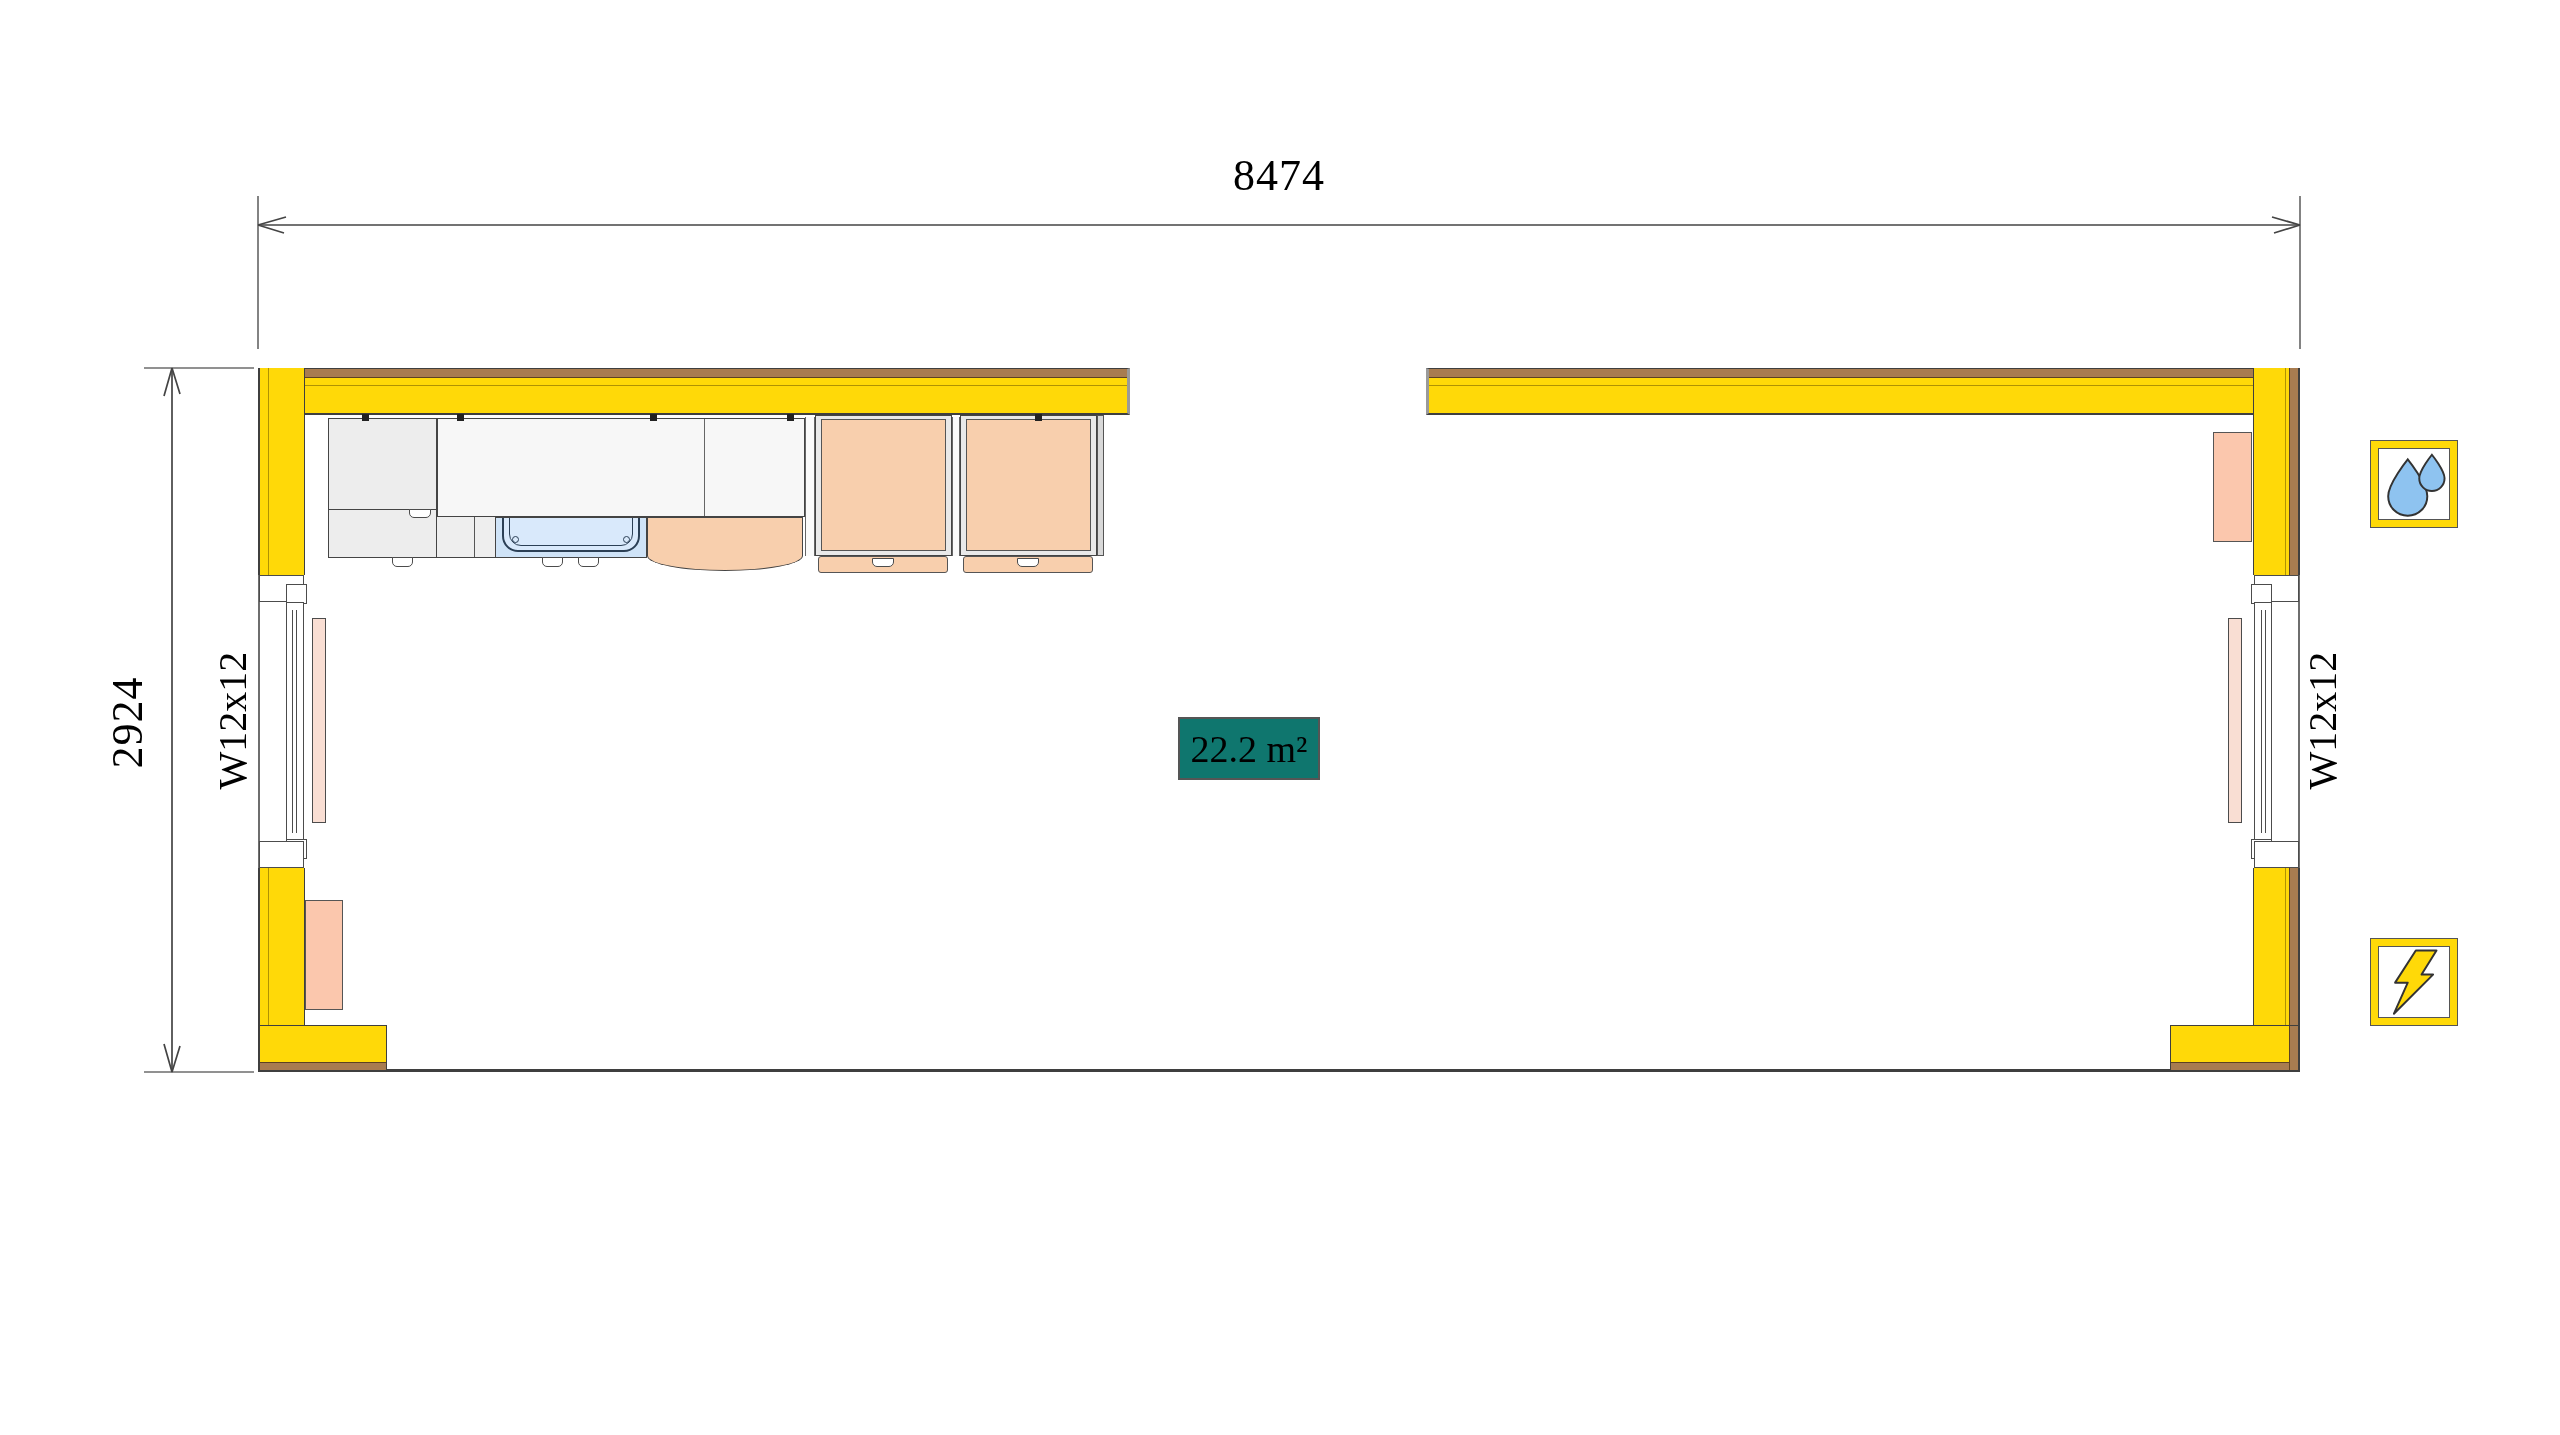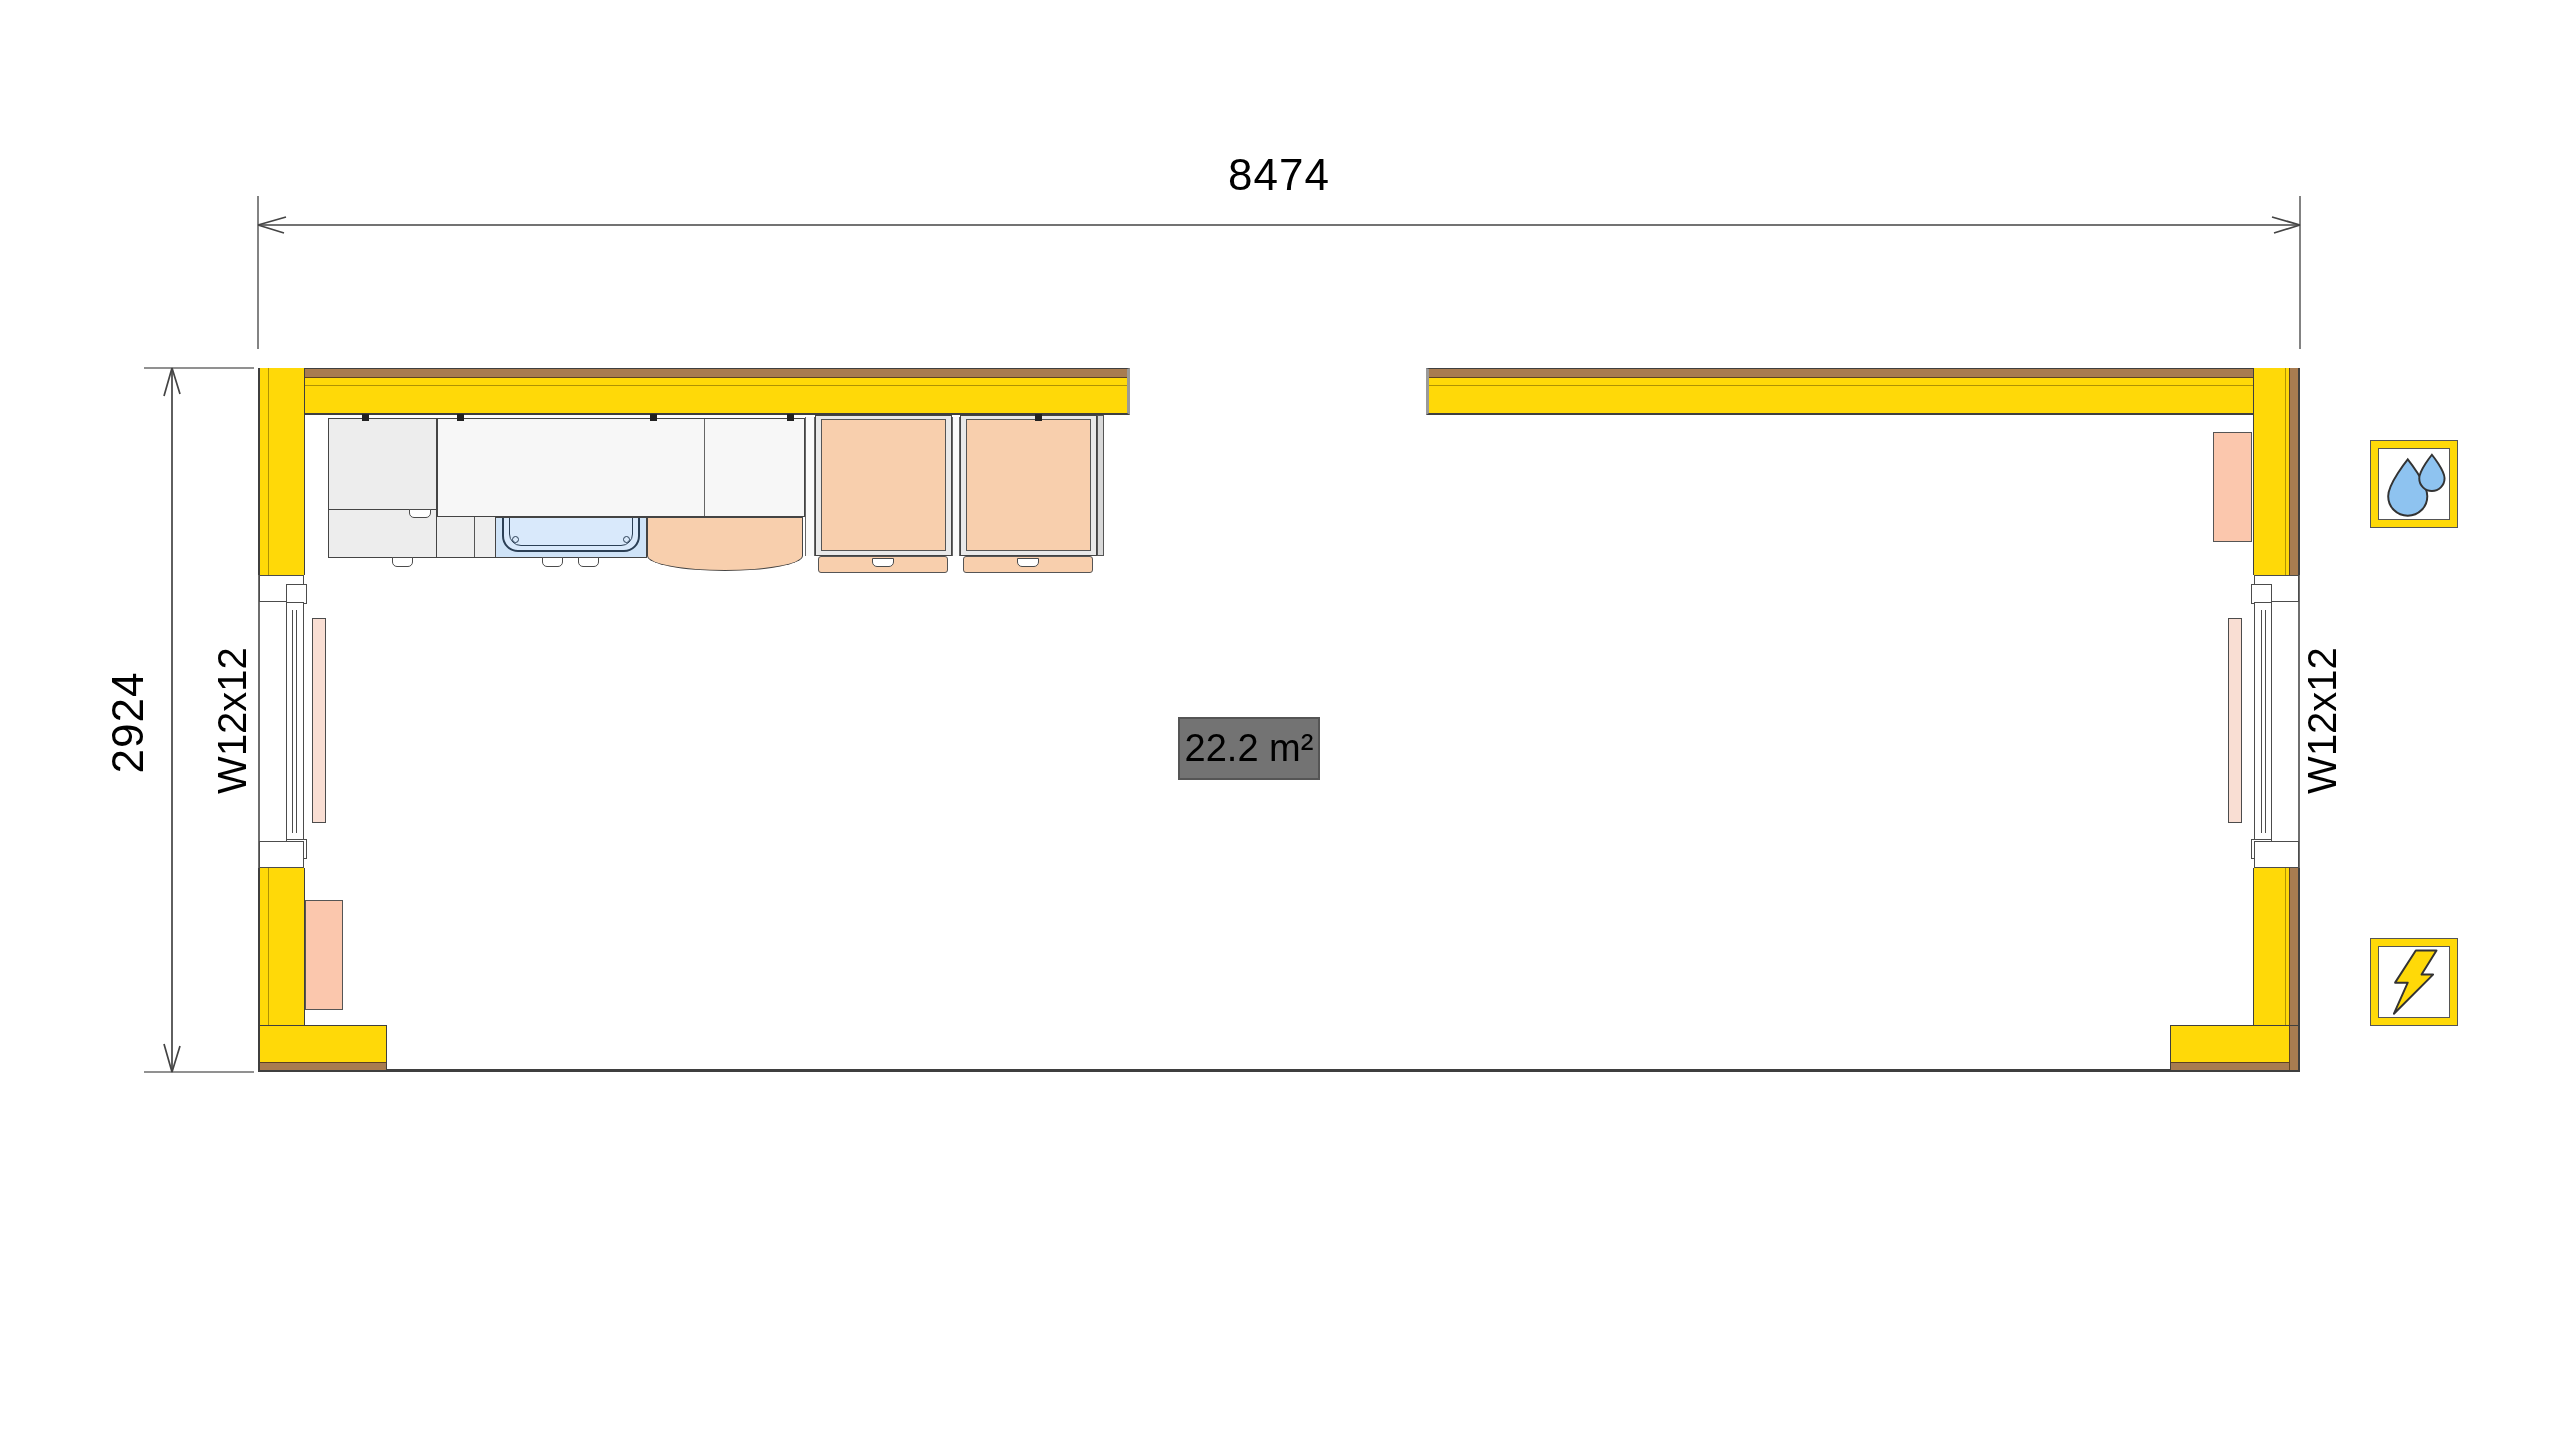--- a/index.html
+++ b/index.html
@@ -1,17 +1,17 @@
 <!DOCTYPE html>
 <html><head>
 <meta charset="utf-8">
 <style>
   html,body{margin:0;padding:0;background:#ffffff;}
   .canvas{position:relative;width:2560px;height:1104px;background:#ffffff;overflow:hidden;
-          font-family:Liberation Sans, sans-serif;color:#000;}
+          font-family:Liberation Serif, serif;color:#000;}
   .abs{position:absolute;box-sizing:border-box;}
   .wall{position:absolute;box-sizing:border-box;background:#FFD908;}
   .trim{position:absolute;box-sizing:border-box;background:#A87C50;}
   .inline-line{position:absolute;background:rgba(110,88,0,.55);}
   .cap-r{border-right:3px solid #9a9a9a;}
   .cap-l{border-left:3px solid #9a9a9a;}
   .white-box{position:absolute;box-sizing:border-box;background:#ffffff;border:1.5px solid #4c4c4c;}
   .fix{position:absolute;box-sizing:border-box;}
   .dimtext{position:absolute;font-size:44px;letter-spacing:1px;text-align:center;}
   .vtext{transform:rotate(-90deg);}
@@ -154,21 +154,21 @@
 
   <div class="tick" style="left:362px;top:414px;"></div>
   <div class="tick" style="left:457px;top:414px;"></div>
   <div class="tick" style="left:650px;top:414px;"></div>
   <div class="tick" style="left:787px;top:414px;"></div>
   <div class="tick" style="left:1035px;top:414px;"></div>
 
   <div class="fix" style="left:2213px;top:432px;width:39px;height:110px;background:#FBC7AD;border:1.5px solid #555;"></div>
   <div class="fix" style="left:305px;top:900px;width:38px;height:110px;background:#FBC7AD;border:1.5px solid #555;"></div>
 
-  <div class="abs" style="left:1178px;top:717px;width:142px;height:63px;background:#737373;border:2px solid #555;
+  <div class="abs" style="left:1178px;top:717px;width:142px;height:63px;background:#0f766e;border:2px solid #555;
               display:flex;align-items:center;justify-content:center;font-size:38px;">
     <span>22.2 m²</span>
   </div>
 
   <div class="abs" style="left:2370px;top:440px;width:88px;height:88px;background:#FFD908;border:1.5px solid #555;padding:7px;">
     <div class="abs" style="left:7px;top:7px;right:7px;bottom:7px;background:#fff;border:1.5px solid #555;">
       <svg width="69" height="69" viewBox="0 0 60 60">
         <path d="M25,9 C25,9 8,30 8,41 C8,50.5 15.6,58 25,58 C34.4,58 42,50.5 42,41 C42,30 25,9 25,9 Z" fill="#8EC3F0" stroke="#333" stroke-width="1.7"></path>
         <path d="M46,5 C46,5 35,18.5 35,25.5 C35,31.8 40,36.5 46,36.5 C52,36.5 57,31.8 57,25.5 C57,18.5 46,5 46,5 Z" fill="#8EC3F0" stroke="#333" stroke-width="1.7"></path>
       </svg>

